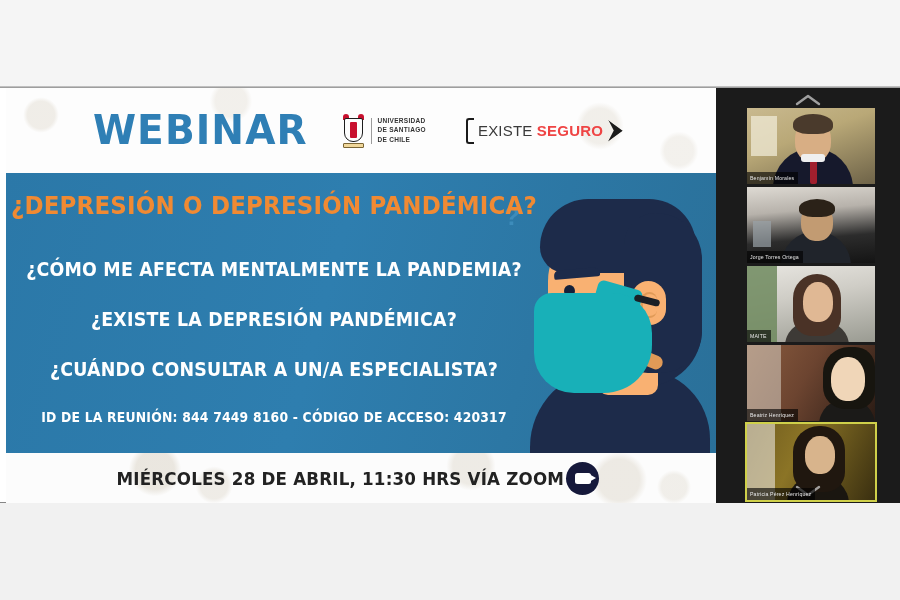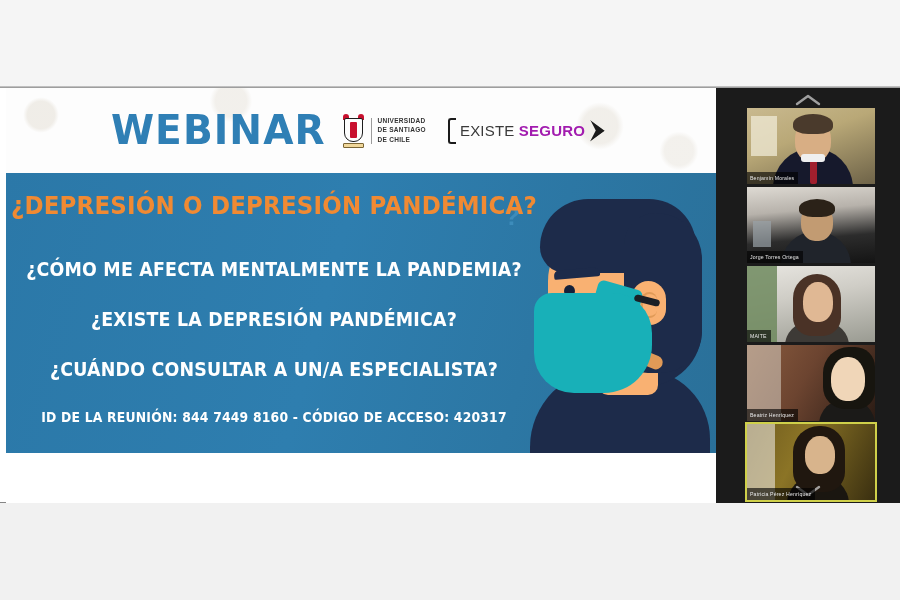--- a/index.html
+++ b/index.html
@@ -24,21 +24,21 @@
   
   .slide {
     position:absolute; left:6px; top:88px; width:710px; height:415px;
     background:#ffffff; overflow:hidden;
   }
 
   
   .slide-header {
     position:absolute; left:0; top:0; width:710px; height:85px;
     background:#fdfdfd;
-    display:flex; align-items:center; justify-content:center; gap:22px;
+    display:flex; align-items:center; justify-content:center; gap:40px;
     overflow:hidden;
   }
   .webinar-word {
     font-family:"Liberation Sans Narrow","DejaVu Sans Condensed","Liberation Sans",sans-serif;
     font-weight:900; font-size:41px; letter-spacing:1px;
     color:#2f7fb5; transform:scaleX(1.06); line-height:1;
     text-shadow:0 1px 0 rgba(255,255,255,.6);
     z-index:3;
   }
   .logo-usach { display:flex; align-items:center; gap:5px; z-index:3; }
@@ -67,21 +67,21 @@
   .usach-lines span {
     font-size:6.5px; font-weight:700; color:#333; letter-spacing:.3px;
     line-height:1.25; white-space:nowrap;
   }
   .logo-campus { display:flex; align-items:center; gap:4px; z-index:3; }
   .campus-bracket {
     width:8px; height:26px; border:2.2px solid #1b1b1b; border-right:none;
     border-radius:3px 0 0 3px;
   }
   .campus-text { font-size:15px; letter-spacing:.2px; color:#3a3a3a; white-space:nowrap; }
-  .campus-text b { color:#a21caf; font-weight:900; }
+  .campus-text b { color:#ef4444; font-weight:900; }
   .campus-arrow {
     width:0; height:0; border-top:11px solid transparent; border-bottom:11px solid transparent;
     border-left:15px solid #1b1b1b; margin-left:1px;
     clip-path: polygon(0 0, 100% 50%, 0 100%, 38% 50%);
   }
 
   
   .slide-body {
     position:absolute; left:0; top:85px; width:710px; height:280px;
     background:linear-gradient(105deg,#2b78a8 0%,#2e7eaf 45%,#2a7099 100%);
@@ -301,20 +301,32 @@
         <div class="p-hair-side"></div>
         <div class="p-ear"></div>
         <div class="p-brow"></div>
         <div class="p-eye"></div>
         <div class="p-mask-top"></div>
         <div class="p-mask"></div>
         <div class="p-mask-strap"></div>
       </div>
     </div>
 
+    <div class="slide-footer">
+      <div class="virus" style="left:118px;top:-14px;width:62px;height:62px;background:radial-gradient(circle,rgba(208,199,181,.40) 0 44%,rgba(208,199,181,0) 60%);"></div>
+      <div class="virus" style="left:186px;top:10px;width:44px;height:44px;background:radial-gradient(circle,rgba(208,199,181,.30) 0 44%,rgba(208,199,181,0) 60%);"></div>
+      <div class="virus" style="left:436px;top:-16px;width:58px;height:58px;background:radial-gradient(circle,rgba(208,199,181,.32) 0 44%,rgba(208,199,181,0) 60%);"></div>
+      <div class="virus" style="left:580px;top:-6px;width:66px;height:66px;background:radial-gradient(circle,rgba(208,199,181,.34) 0 44%,rgba(208,199,181,0) 60%);"></div>
+      <div class="virus" style="left:648px;top:14px;width:40px;height:40px;background:radial-gradient(circle,rgba(208,199,181,.26) 0 44%,rgba(208,199,181,0) 60%);"></div>
+
+      <div class="footer-text">MIÉRCOLES 28 DE ABRIL, 11:30 HRS VÍA ZOOM</div>
+      <div class="zoom-badge">
+        <div class="zoom-cam"></div>
+      </div>
+    </div>
   </div>
 
   <div class="rail">
     <div class="rail-inner">
 
       <div class="chev chev-up">
         <svg viewBox="0 0 26 12">
             <path d="M2 10 L13 2 L24 10" fill="none" stroke="#cccccc" stroke-width="2.4" stroke-linecap="round" stroke-linejoin="round"></path>
           </svg>
       </div>

